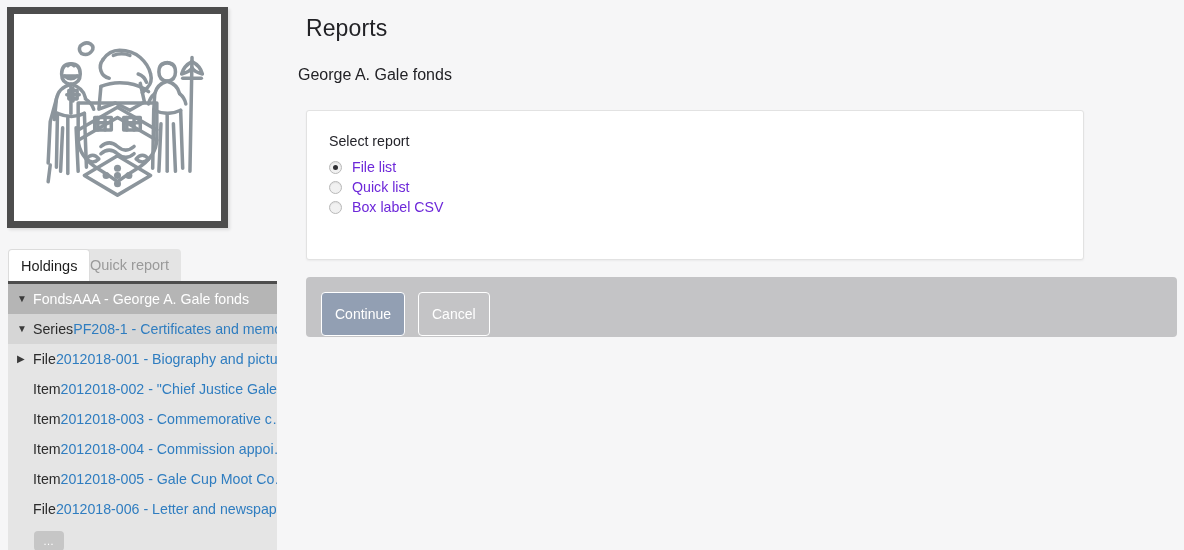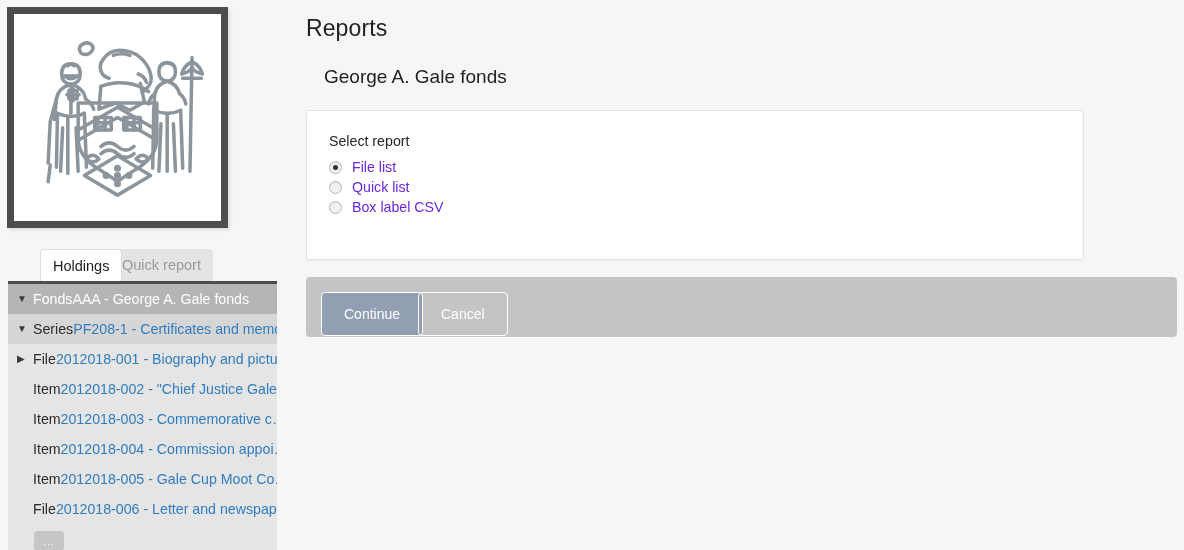--- a/index.html
+++ b/index.html
@@ -60,21 +60,20 @@
     position: absolute;
     top: 0;
     height: 32px;
     padding: 0 12px;
     display: flex;
     align-items: center;
     font-size: 14.5px;
     border-radius: 4px 4px 0 0;
     cursor: pointer;
     user-select: none;
-    margin-left: 32px;
   }
   .tab.active {
     left: 8px;
     background: #ffffff;
     color: #1d1d1d;
     border: 1px solid #dcdcdc;
     border-bottom: none;
     z-index: 3;
   }
   .tab.inactive {
@@ -153,22 +152,22 @@
   .page-title {
     position: absolute;
     left: 29px; top: 15px;
     font-size: 23px;
     color: #222226;
     letter-spacing: 0.1px;
     text-align: center;
   }
   .record-title {
     position: absolute;
-    left: 47px; top: 66px;
-    font-size: 19px;
+    left: 21px; top: 66px;
+    font-size: 16px;
     color: #222226;
   }
 
   .panel {
     position: absolute;
     left: 29px; top: 110px;
     width: 778px; height: 150px;
     background: #ffffff;
     border: 1px solid #e2e2e2;
     border-radius: 3px;
@@ -227,21 +226,21 @@
   .btn {
     position: absolute;
     top: 15px;
     height: 44px;
     border: 1px solid #ffffff;
     border-radius: 4px;
     color: #ffffff;
     font-size: 14px;
     font-family: "Liberation Sans", sans-serif;
     cursor: pointer;
-    padding: 0 22px;
+    padding: 0 13px;
     line-height: 28px;
     text-align: center;
   }
   .btn-primary {
     left: 15px;
     background: #929fb3;
   }
   .btn-secondary {
     left: 112px;
     background: transparent;

